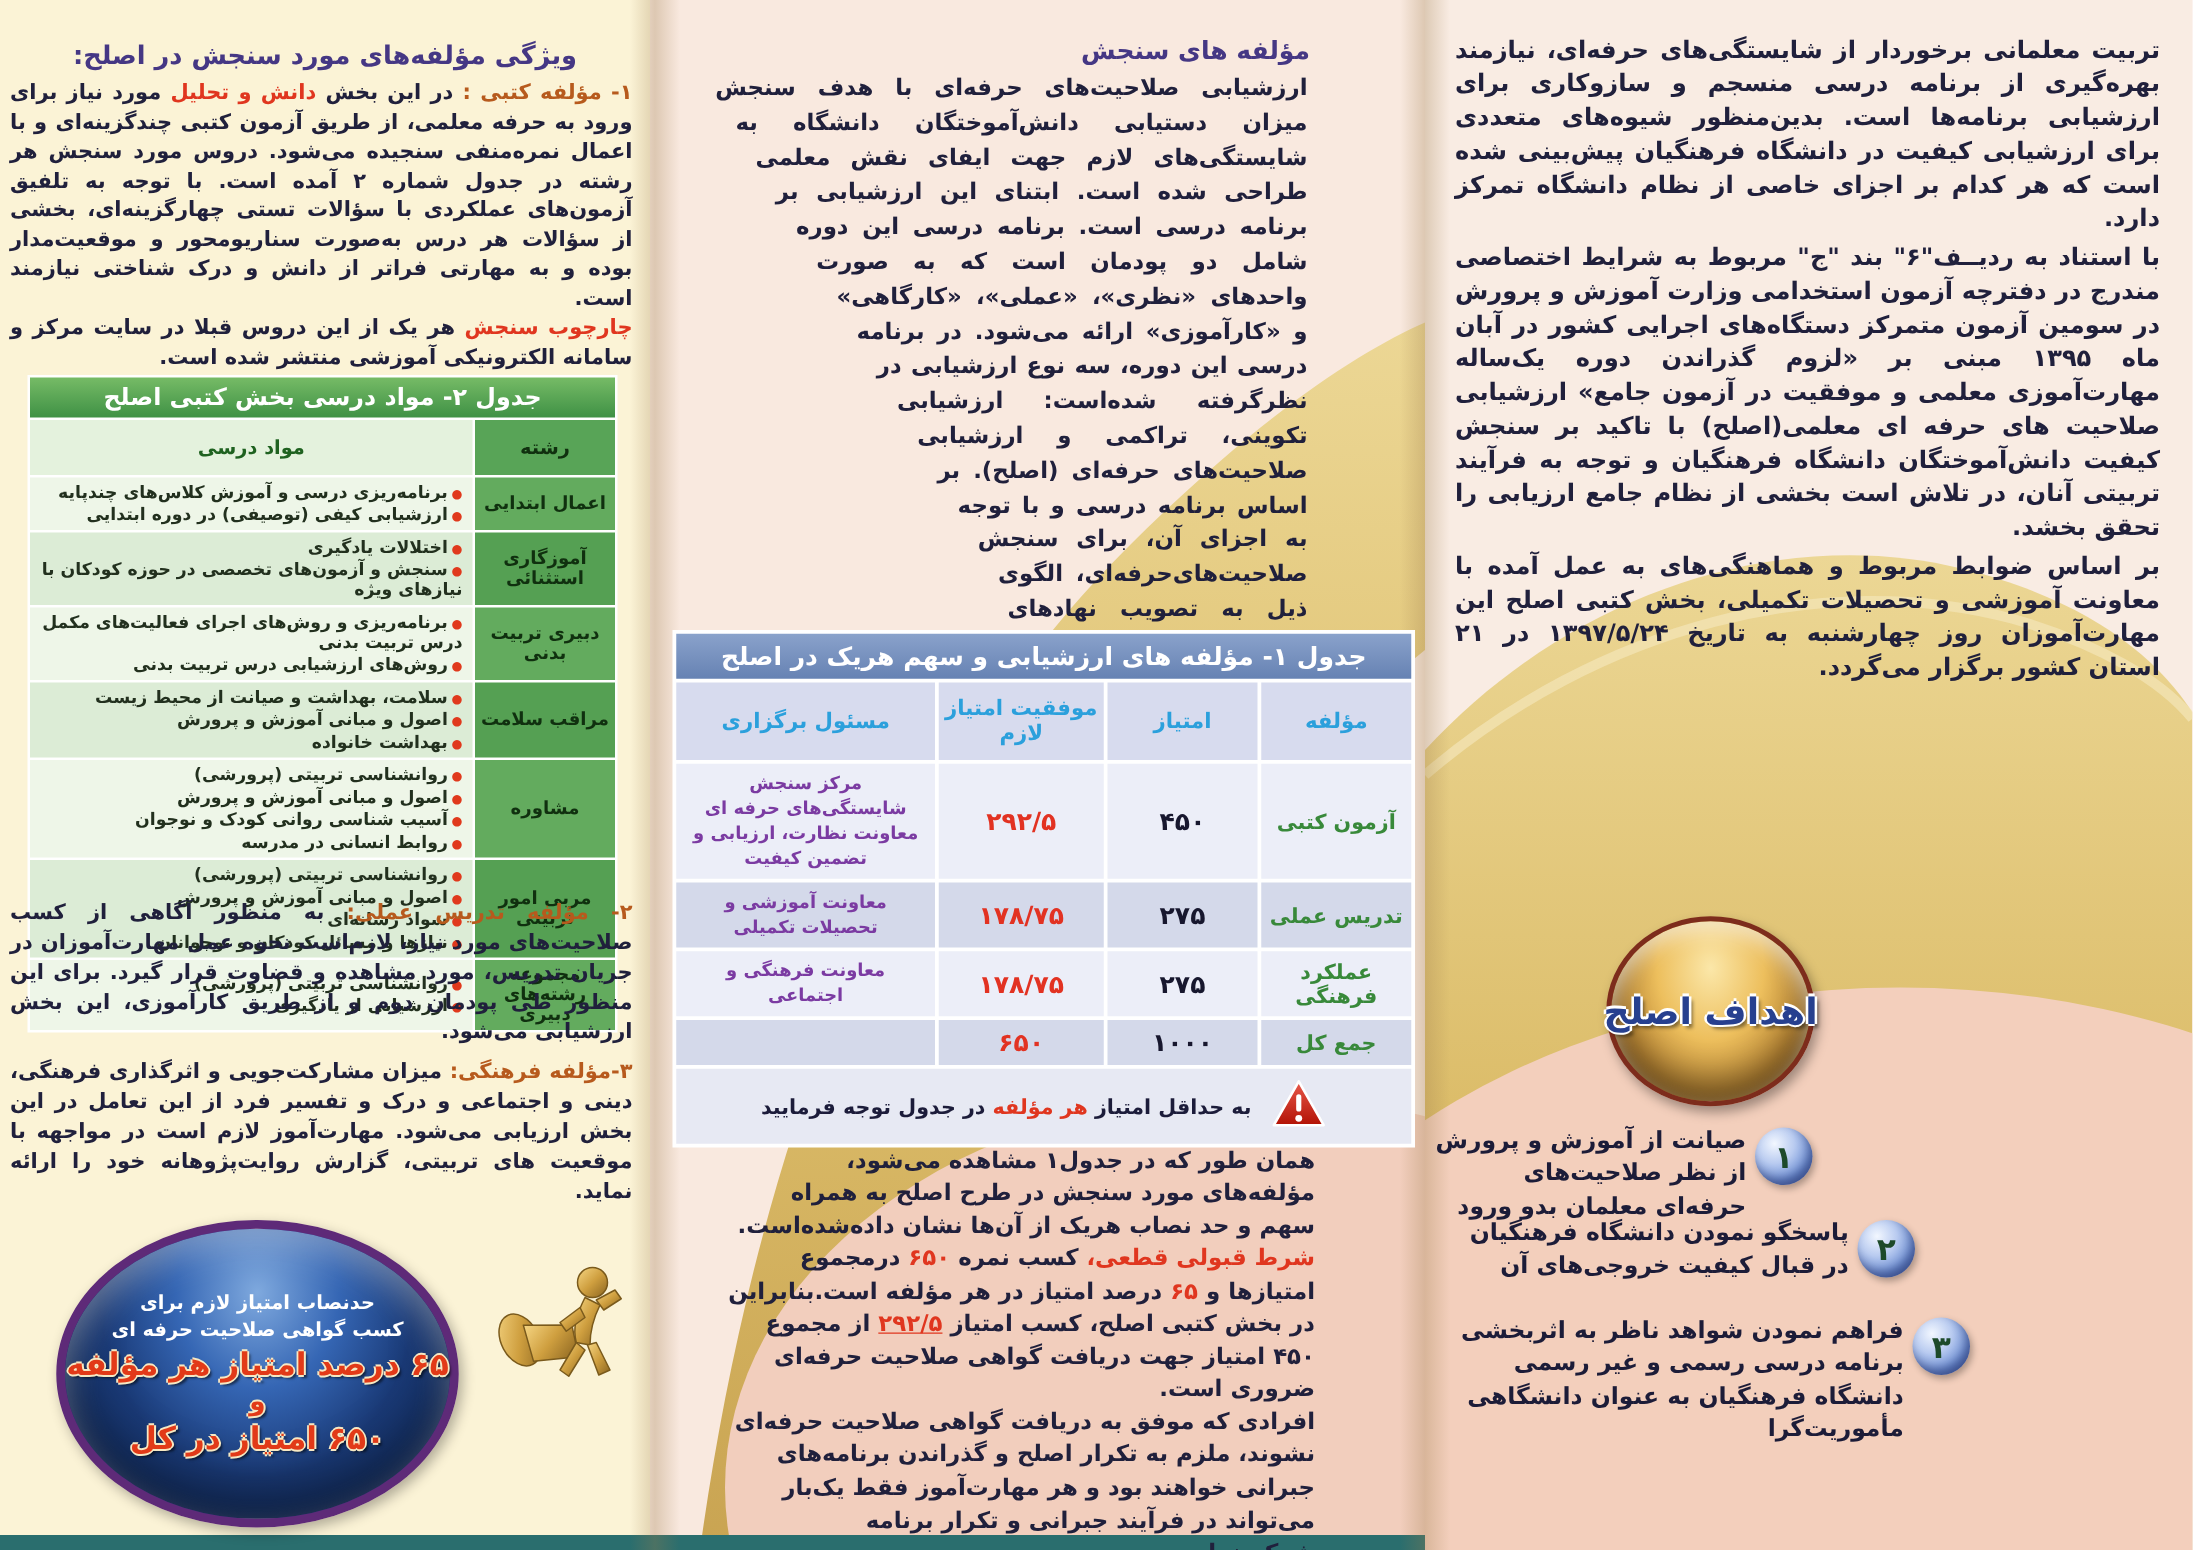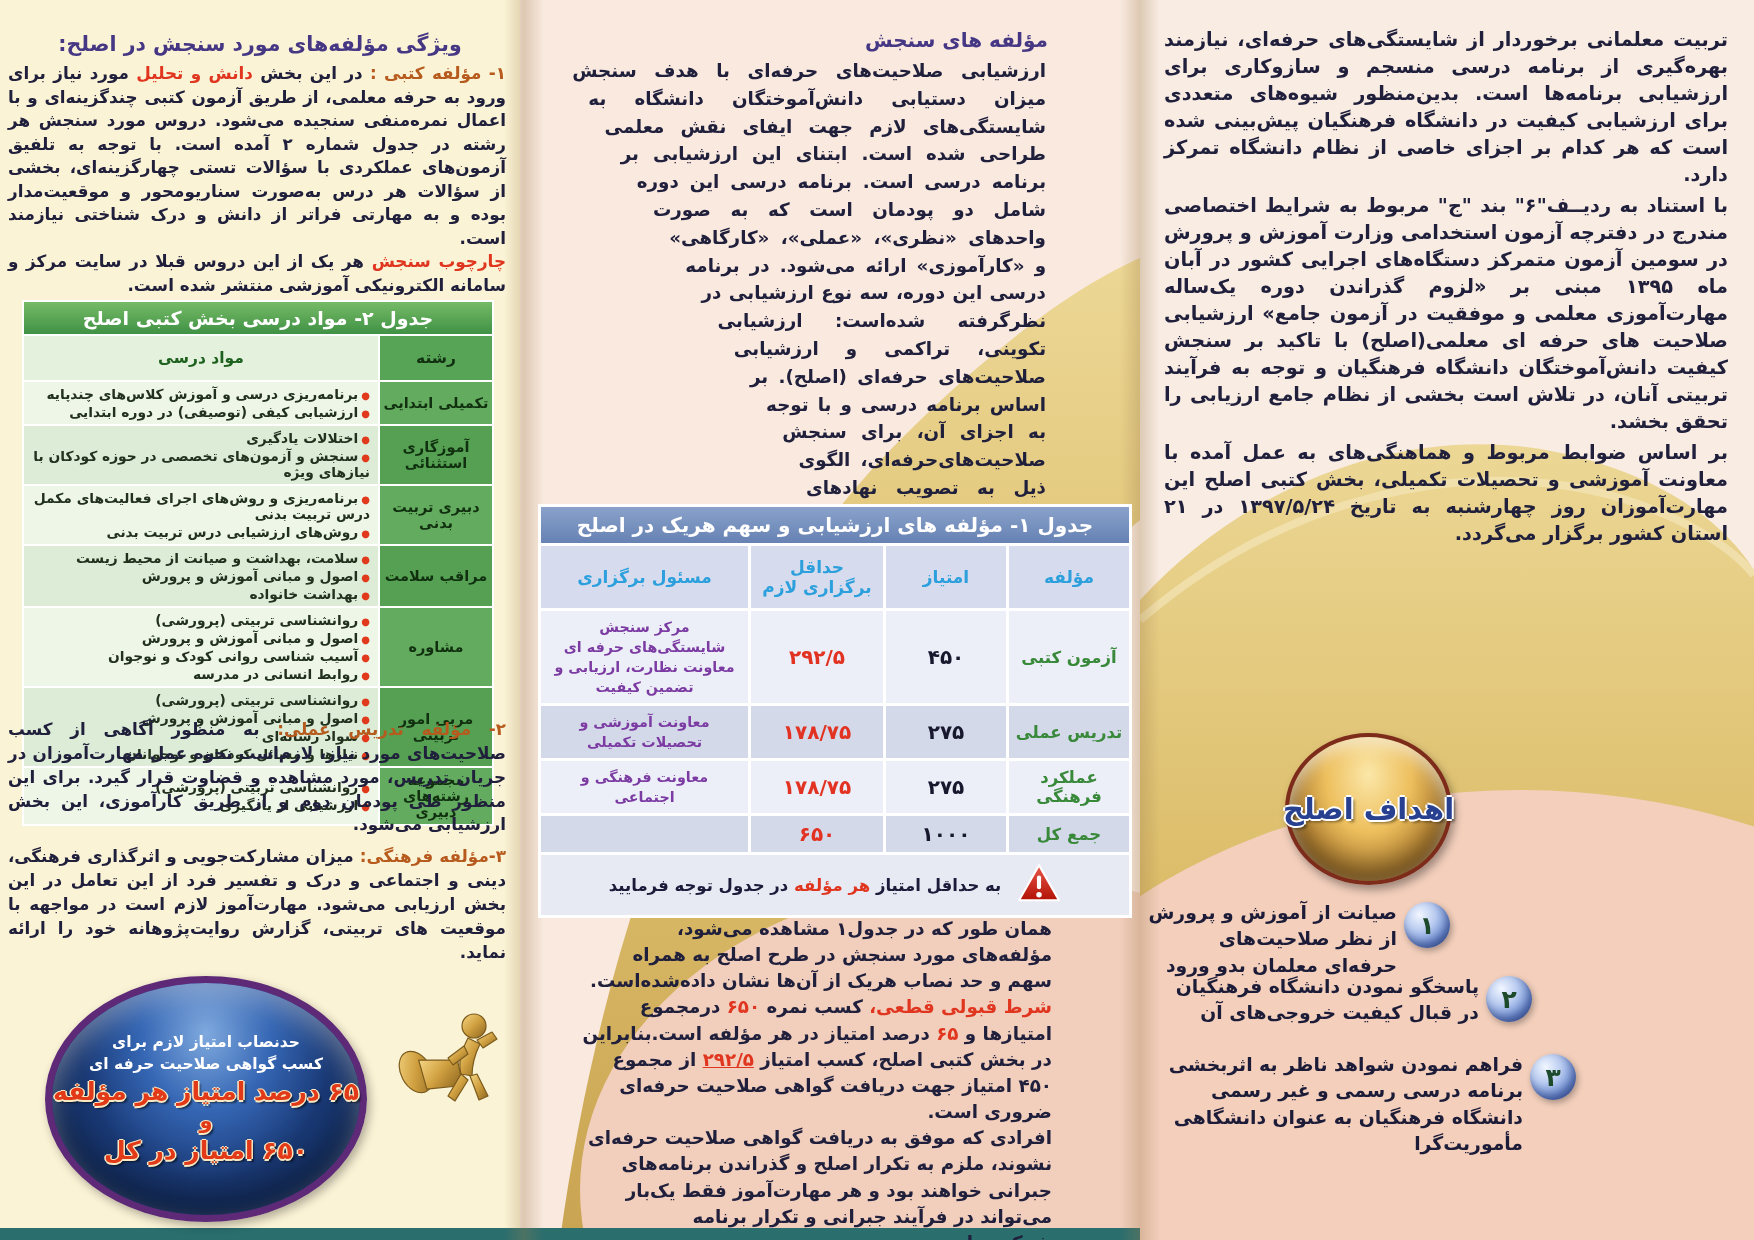--- a/index.html
+++ b/index.html
@@ -149,21 +149,21 @@
       <table class="t2">
         <tbody>
             <tr>
               <td class="t2-title" colspan="2">جدول ۲- مواد درسی بخش کتبی اصلح</td>
             </tr>
         <tr>
           <th class="hdr-field">رشته</th>
           <th class="hdr-mat">مواد درسی</th>
         </tr>
         <tr>
-          <td class="field">تکمیلی ابتدایی</td>
+          <td class="field">اعمال ابتدایی</td>
           <td class="mats-cell">
                 <div class="mats">
             <span class="mat"><span class="dot">●</span><span>برنامه‌ریزی درسی و آموزش کلاس‌های چندپایه</span></span>
             <span class="mat"><span class="dot">●</span><span>ارزشیابی کیفی (توصیفی) در دوره ابتدایی</span></span>
           </div>
               </td>
         </tr>
         <tr class="alt">
           <td class="field">آموزگاری استثنائی</td>
           <td class="mats-cell">
@@ -272,21 +272,21 @@
 
     <div class="t1wrap">
       <table class="t1">
         <tbody>
             <tr>
               <td class="t1-title" colspan="4">جدول ۱- مؤلفه های ارزشیابی و سهم هریک در اصلح</td>
             </tr>
         <tr>
           <th>مؤلفه</th>
           <th>امتیاز</th>
-          <th>حداقل برگزاری لازم</th>
+          <th>موفقیت امتیاز لازم</th>
           <th>مسئول برگزاری</th>
         </tr>
         <tr class="r-odd">
           <td class="comp">آزمون کتبی</td>
           <td class="score">۴۵۰</td>
           <td class="min">۲۹۲/۵</td>
           <td class="org">مرکز سنجش شایستگی‌های حرفه ای معاونت نظارت، ارزیابی و تضمین کیفیت</td>
         </tr>
         <tr class="r-even">
           <td class="comp">تدریس عملی</td>

